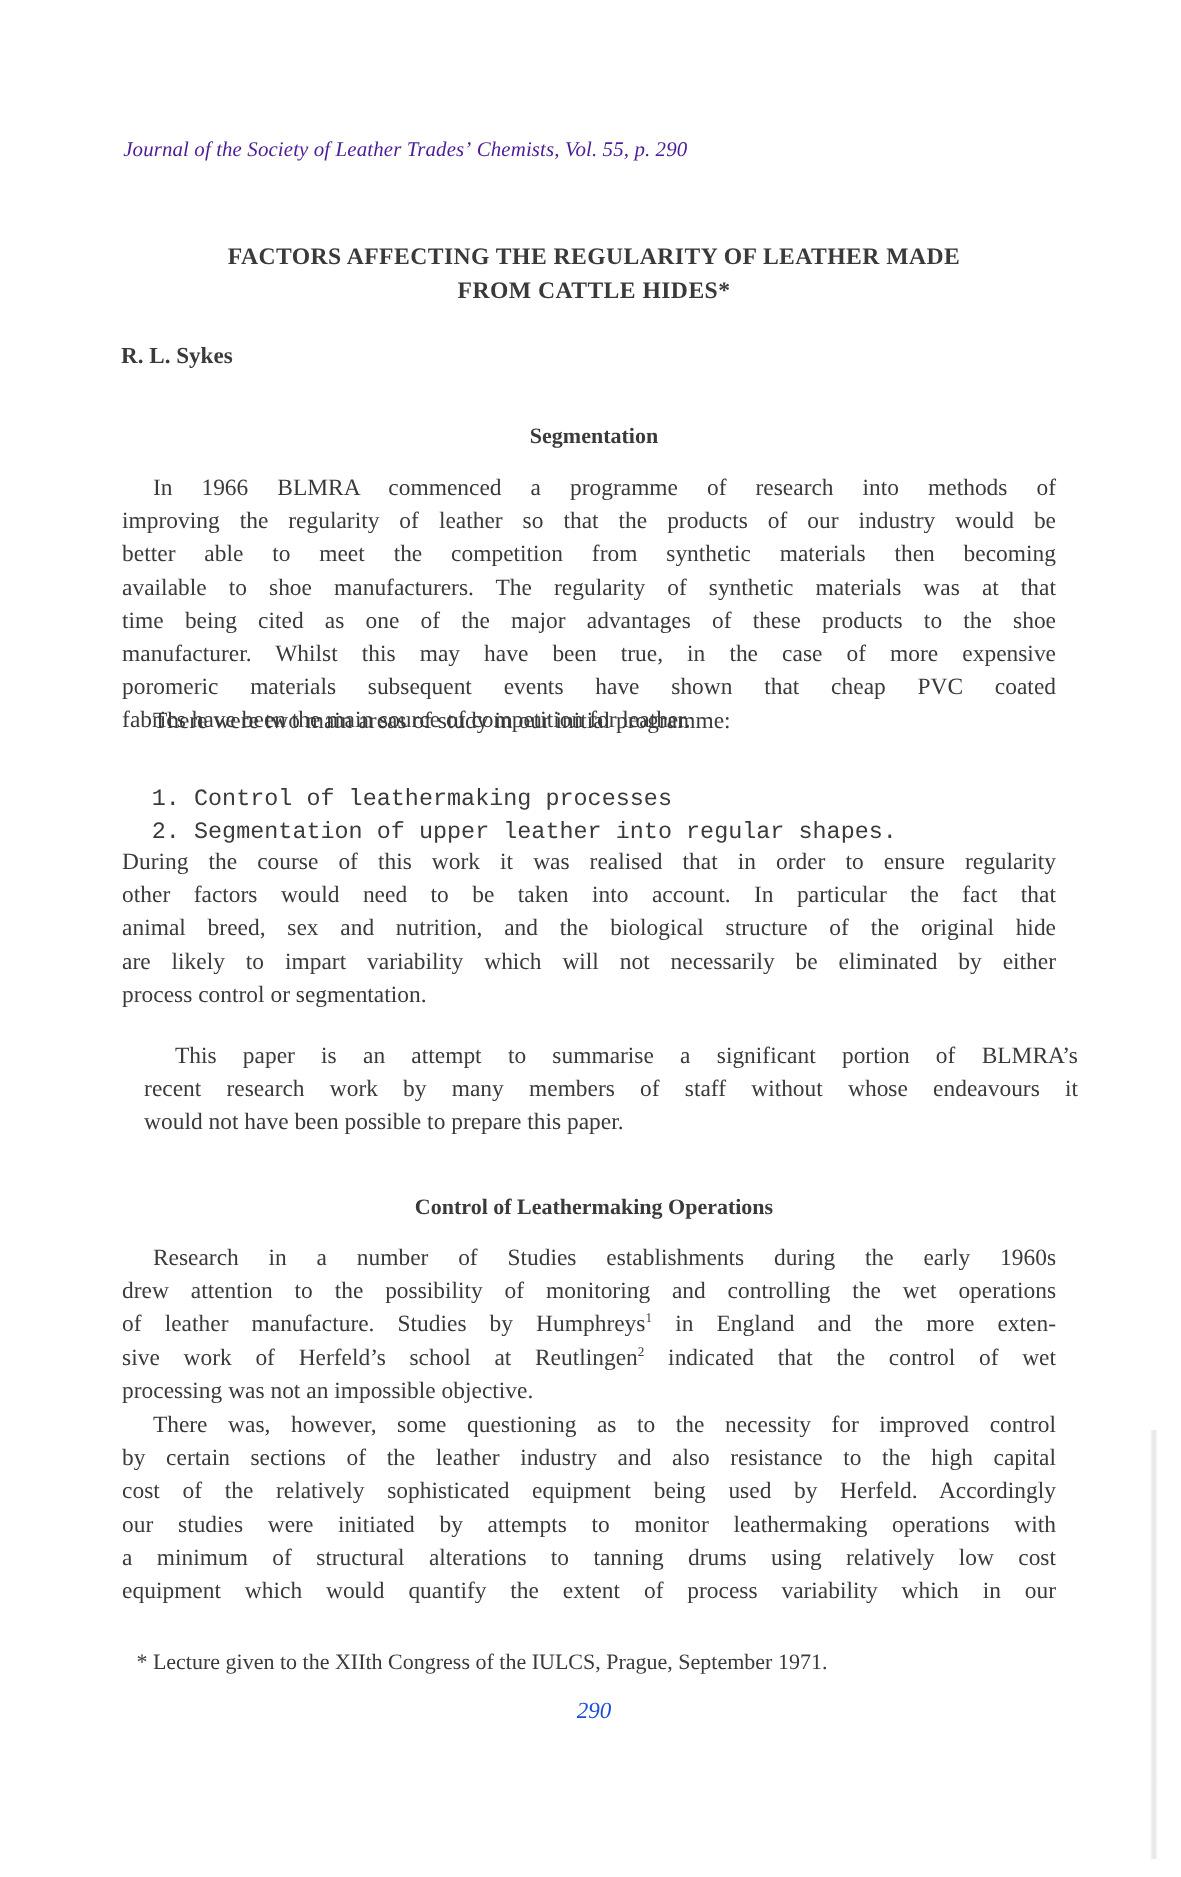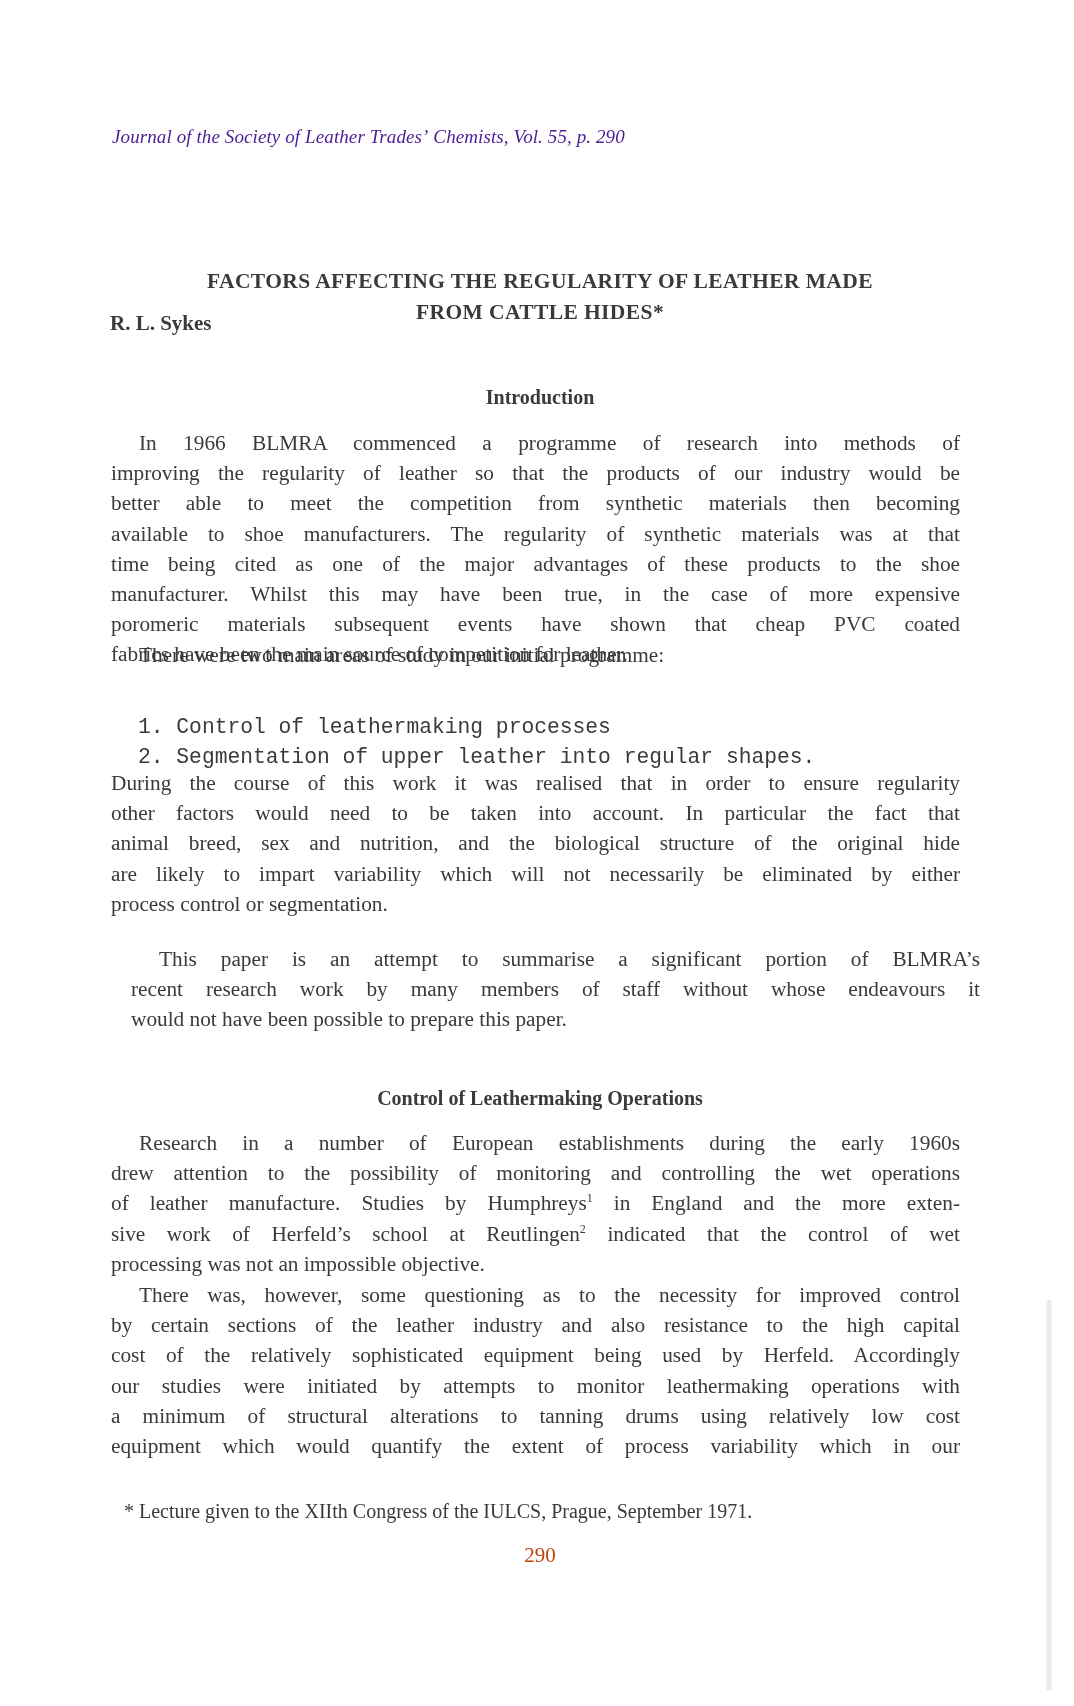--- a/index.html
+++ b/index.html
@@ -42,21 +42,20 @@
       position: absolute;
       left: 110px;
       width: 860px;
       top: 218px;
       text-align: center;
       font-weight: bold;
       font-size: 21.5px;
       line-height: 31px;
       letter-spacing: 0.4px;
       color: #3a3a3a;
-      margin-top: 48px;
     }
     .author {
       position: absolute;
       left: 110px;
       width: 860px;
       top: 311px;
       font-weight: bold;
       font-size: 21px;
       color: #3a3a3a;
     }
@@ -109,40 +108,41 @@
       color: #3a3a3a;
       white-space: nowrap;
     }
     .page-number {
       position: absolute;
       left: 110px;
       width: 860px;
       top: 1543px;
       text-align: center;
       font-size: 21px;
-      color: #c2410c;
+      color: #1d4ed8;
+      font-style: italic;
     }
   </style>
 </head>
 <body>
 
 <div class="page">
 
   <div class="edge-shadow"></div>
 
   <div class="running-head">Journal of the Society of Leather Tradesʼ Chemists, Vol. 55, p. 290</div>
 
   <div class="title">
     <div>FACTORS AFFECTING THE REGULARITY OF LEATHER MADE</div>
     <div>FROM CATTLE HIDES*</div>
   </div>
 
   <div class="author">R. L. Sykes</div>
 
-  <div class="section-heading h-intro">Introduction</div>
+  <div class="section-heading h-intro">Segmentation</div>
 
   <div class="para p1">
     <span class="line indent">In 1966 BLMRA commenced a programme of research into methods of</span>
     <span class="line">improving the regularity of leather so that the products of our industry would be</span>
     <span class="line">better able to meet the competition from synthetic materials then becoming</span>
     <span class="line">available to shoe manufacturers. The regularity of synthetic materials was at that</span>
     <span class="line">time being cited as one of the major advantages of these products to the shoe</span>
     <span class="line">manufacturer. Whilst this may have been true, in the case of more expensive</span>
     <span class="line">poromeric materials subsequent events have shown that cheap PVC coated</span>
     <span class="line last">fabrics have been the main source of competition for leather.</span>
@@ -167,21 +167,21 @@
 
   <div class="para p4">
     <span class="line indent">This paper is an attempt to summarise a significant portion of BLMRA’s</span>
     <span class="line">recent research work by many members of staff without whose endeavours it</span>
     <span class="line last">would not have been possible to prepare this paper.</span>
   </div>
 
   <div class="section-heading h-control">Control of Leathermaking Operations</div>
 
   <div class="para p5">
-    <span class="line indent">Research in a number of European establishments during the early 1960s</span>
+    <span class="line indent">Research in a number of Studies establishments during the early 1960s</span>
     <span class="line">drew attention to the possibility of monitoring and controlling the wet operations</span>
     <span class="line"><span>of leather manufacture. Studies by Humphreys</span><sup>1</sup><span> in England and the more exten-</span></span>
     <span class="line"><span>sive work of Herfeld’s school at Reutlingen</span><sup>2</sup><span> indicated that the control of wet</span></span>
     <span class="line last">processing was not an impossible objective.</span>
   </div>
 
   <div class="para p6">
     <span class="line indent">There was, however, some questioning as to the necessity for improved control</span>
     <span class="line">by certain sections of the leather industry and also resistance to the high capital</span>
     <span class="line">cost of the relatively sophisticated equipment being used by Herfeld. Accordingly</span>

